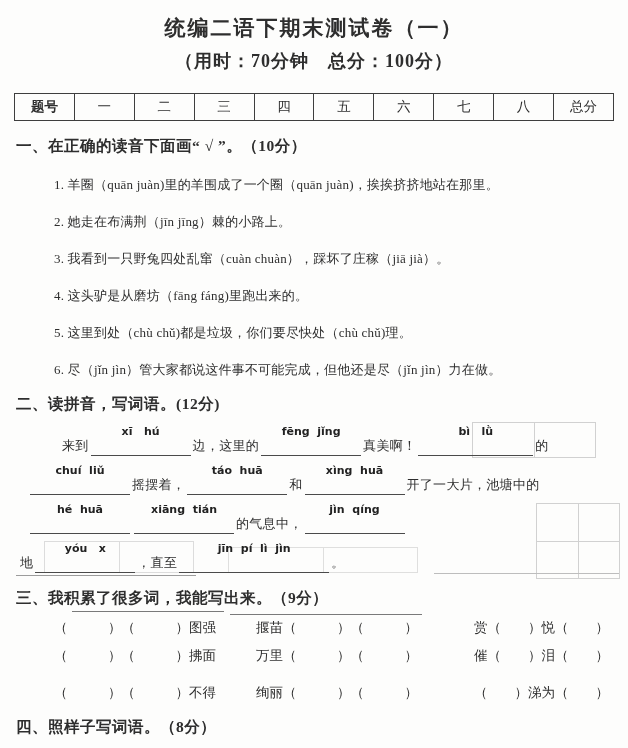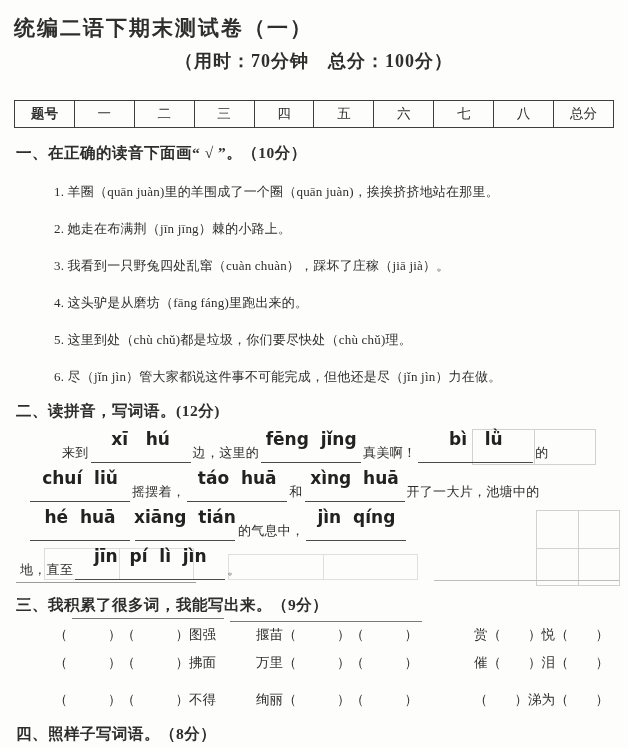--- a/index.html
+++ b/index.html
@@ -5,43 +5,43 @@
   * { box-sizing: border-box; }
   html,body { margin:0; padding:0; }
   body {
     width:628px; height:748px; overflow:hidden;
     background:#fdfdfc;
     color:#2e2e2e;
     font-family:"Liberation Serif","DejaVu Serif",serif;
   }
   .page { padding:8px 14px 0 14px; position:relative; }
 
-  .title { font-size:21px; font-weight:700; letter-spacing:2px; margin-top:6px; }
+  .title { text-align:center; font-size:21px; font-weight:700; letter-spacing:2px; margin-top:6px; }
   .subtitle { text-align:center; font-size:18px; font-weight:600; margin-top:7px; letter-spacing:1px; }
 
-  table.score { width:100%; border-collapse:collapse; table-layout:fixed; margin-top:27px; }
+  table.score { width:100%; border-collapse:collapse; table-layout:fixed; margin-top:20px; }
   table.score td {
     border:1.6px solid #3e3e3e; height:27px; text-align:center;
     font-size:13.5px; padding:0;
   }
   table.score td.lbl { font-weight:700; }
   table.score col.c0 { width:10%; }
 
   .sec-heading { font-size:15.5px; font-weight:700; margin:15px 0 0 2px; position:relative; letter-spacing:0.5px; }
   .sec-heading .scanline { position:absolute; border-top:1.6px solid #7a7a7a; height:0; }
 
   .q-item { font-size:13px; margin:19px 0 0 40px; letter-spacing:0.2px; }
 
   .s2-lines { position:relative; margin-top:2px; }
   .fill-line { display:flex; align-items:flex-end; font-size:13px; margin-left:14px; min-height:39px; position:relative; z-index:2; }
   .fill-line.line1 { margin-left:48px; }
   .fill-line.line4 { margin-left:6px; }
   .seg-text { white-space:pre; padding-bottom:1px; letter-spacing:0.3px; }
   .blank { display:inline-flex; flex-direction:column; align-items:center; margin:0 2px; position:relative; }
-  .py { font-family:"DejaVu Sans","Liberation Sans",sans-serif; font-weight:700; font-size:17px; line-height:16px; white-space:pre; color:#222; }
+  .py { font-family:"DejaVu Sans","Liberation Sans",sans-serif; font-weight:700; font-size:11px; line-height:16px; white-space:pre; color:#222; }
   .bline { width:100px; height:16px; border-bottom:1.3px solid #4a4a4a; }
   .blank.gridbox .bline { width:115px; }
   .blank.wide .bline { width:150px; }
 
   
   .artifact-grid {
     position:absolute; border:1px solid #c7c7c7; opacity:.8; z-index:1;
     background:
       linear-gradient(#c7c7c7,#c7c7c7) center/1px 100% no-repeat;
   }
@@ -149,20 +149,24 @@
           <span class="bline"></span>
         </span>
         <span class="seg-text">的气息中，</span>
         <span class="blank">
           <span class="py">jìn  qíng</span>
           <span class="bline"></span>
         </span>
       </div>
       <div class="fill-line line4">
         <span class="seg-text">地</span>
+        <span class="blank">
+          <span class="py">yóu   x</span>
+          <span class="bline"></span>
+        </span>
         <span class="seg-text">，直至</span>
         <span class="blank wide">
           <span class="py">jīn  pí  lì  jìn</span>
           <span class="bline"></span>
         </span>
         <span class="seg-text">。</span>
       </div>
     </div>
 
   <div class="sec-heading">

